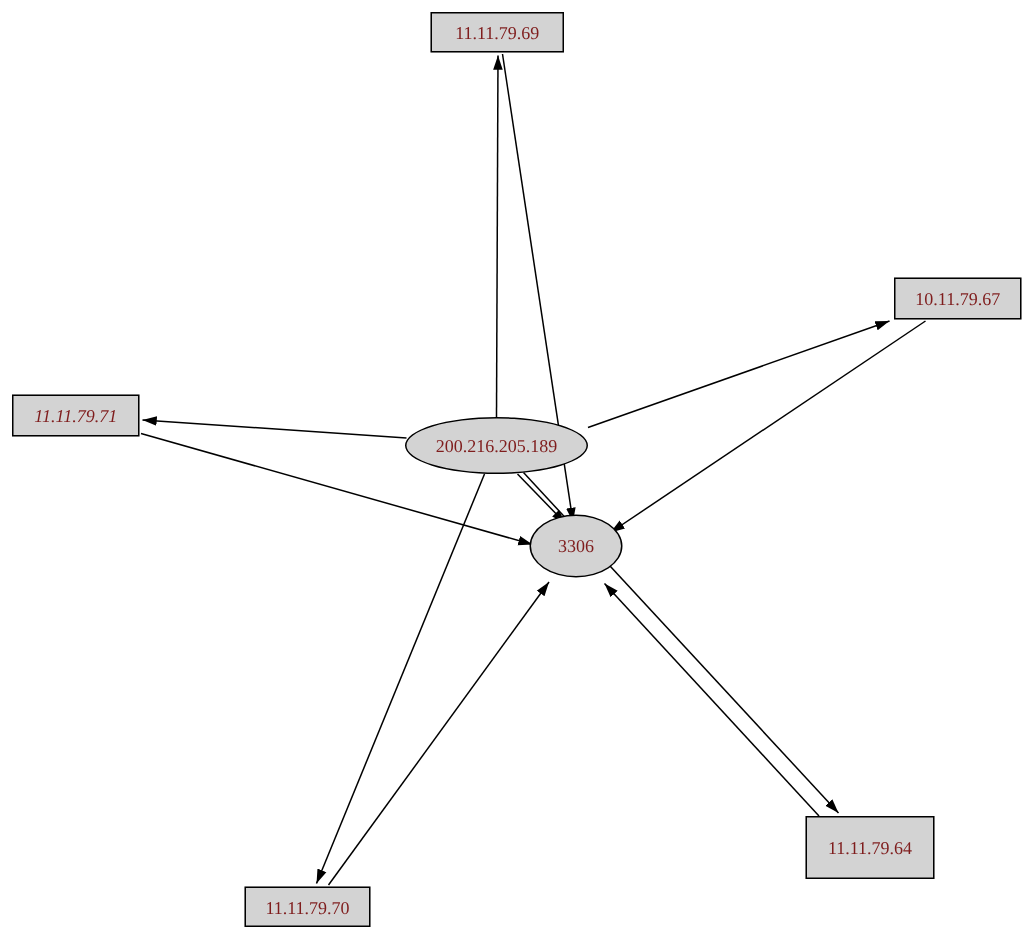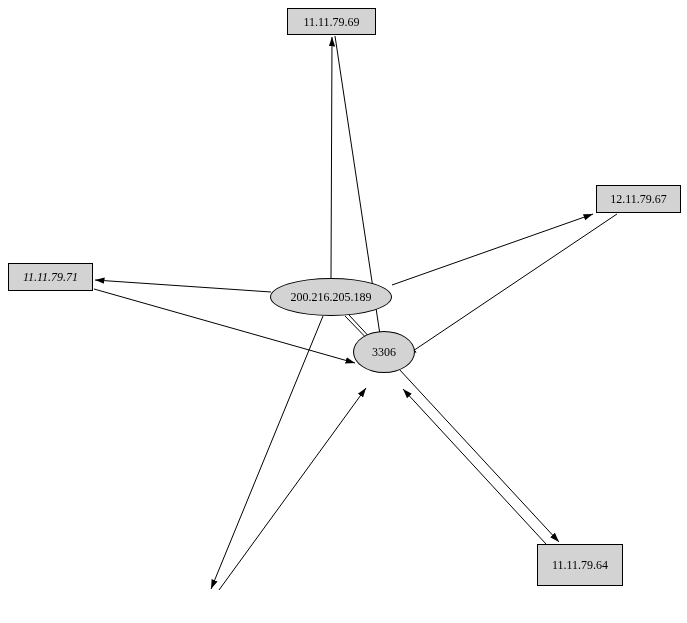--- a/index.html
+++ b/index.html
@@ -26,38 +26,38 @@
   .edge {
     stroke: #000000;
     stroke-width: 1;
     fill: none;
   }
   .node {
     position: absolute;
     box-sizing: border-box;
     background: #d3d3d3;
     border: 1px solid #000000;
-    color: #000000;
+    color: #7f1d1d;
     font-size: 12px;
     line-height: 1;
     display: flex;
     align-items: center;
     justify-content: center;
     white-space: nowrap;
     z-index: 2;
   }
   .node.ellipse {
     border-radius: 50%;
   }
   
   #node-69     { left: 287px; top: 8px;   width: 89px;  height: 27px; }
   #node-67     { left: 596px; top: 185px; width: 85px;  height: 28px; }
   #node-71     { left: 8px;   top: 263px; width: 85px;  height: 28px; font-style: italic; }
   #node-center { left: 270px; top: 278px; width: 122px; height: 38px; }
-  #node-port   { left: 353px; top: 331px; width: 62px;  height: 42px; }
+  #node-port   { left: 353px; top: 343px; width: 62px;  height: 42px; }
   #node-64     { left: 537px; top: 544px; width: 86px;  height: 42px; }
   #node-70     { left: 163px; top: 591px; width: 84px;  height: 27px; }
 </style>
 </head>
 <body>
 
 <div id="canvas">
 
   <svg id="edge-layer" viewBox="0 0 687 623" xmlns="http://www.w3.org/2000/svg">
     <defs>
@@ -76,24 +76,25 @@
 
     <line class="edge" x1="335" y1="36" x2="382" y2="348" marker-end="url(#arrow)"></line>
     <line class="edge" x1="617" y1="214" x2="407" y2="355" marker-end="url(#arrow)"></line>
     <line class="edge" x1="94" y1="289" x2="355" y2="363" marker-end="url(#arrow)"></line>
     <line class="edge" x1="219" y1="590" x2="366" y2="388" marker-end="url(#arrow)"></line>
     <line class="edge" x1="546" y1="544" x2="403" y2="389" marker-end="url(#arrow)"></line>
   </svg>
 
   <div id="node-69" class="node box">11.11.79.69</div>
 
-  <div id="node-67" class="node box">12.11.79.67</div>
+  <div id="node-67" class="node box">10.11.79.67</div>
 
   <div id="node-71" class="node box">11.11.79.71</div>
 
   <div id="node-center" class="node ellipse">200.216.205.189</div>
 
   <div id="node-port" class="node ellipse">3306</div>
 
   <div id="node-64" class="node box">11.11.79.64</div>
 
+  <div id="node-70" class="node box">11.11.79.70</div>
 
 </div>
 
 </body></html>

